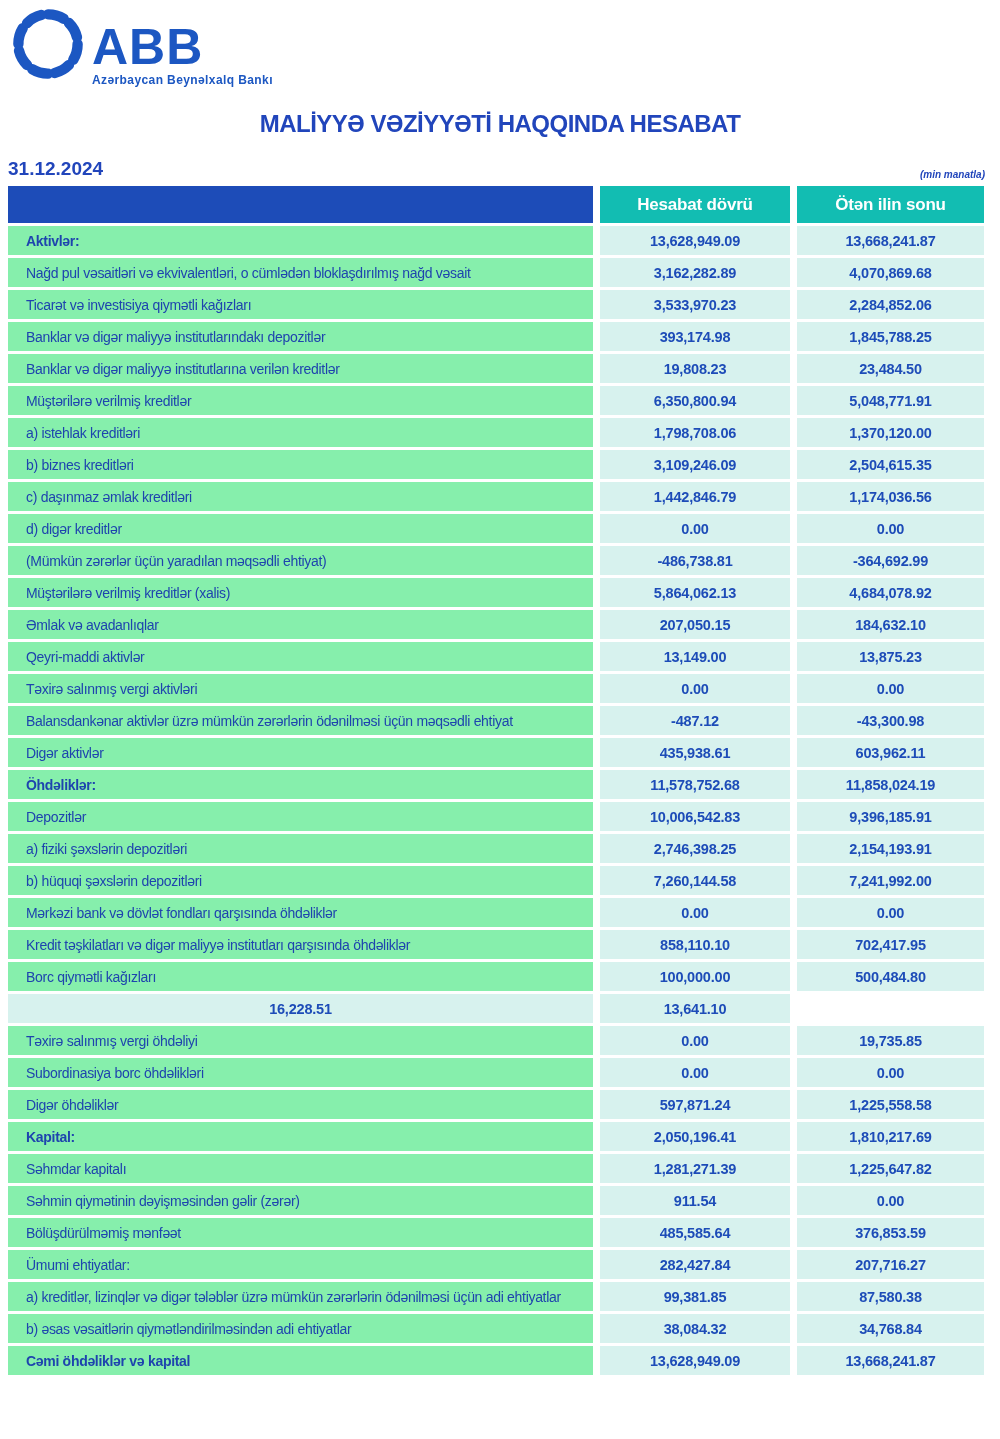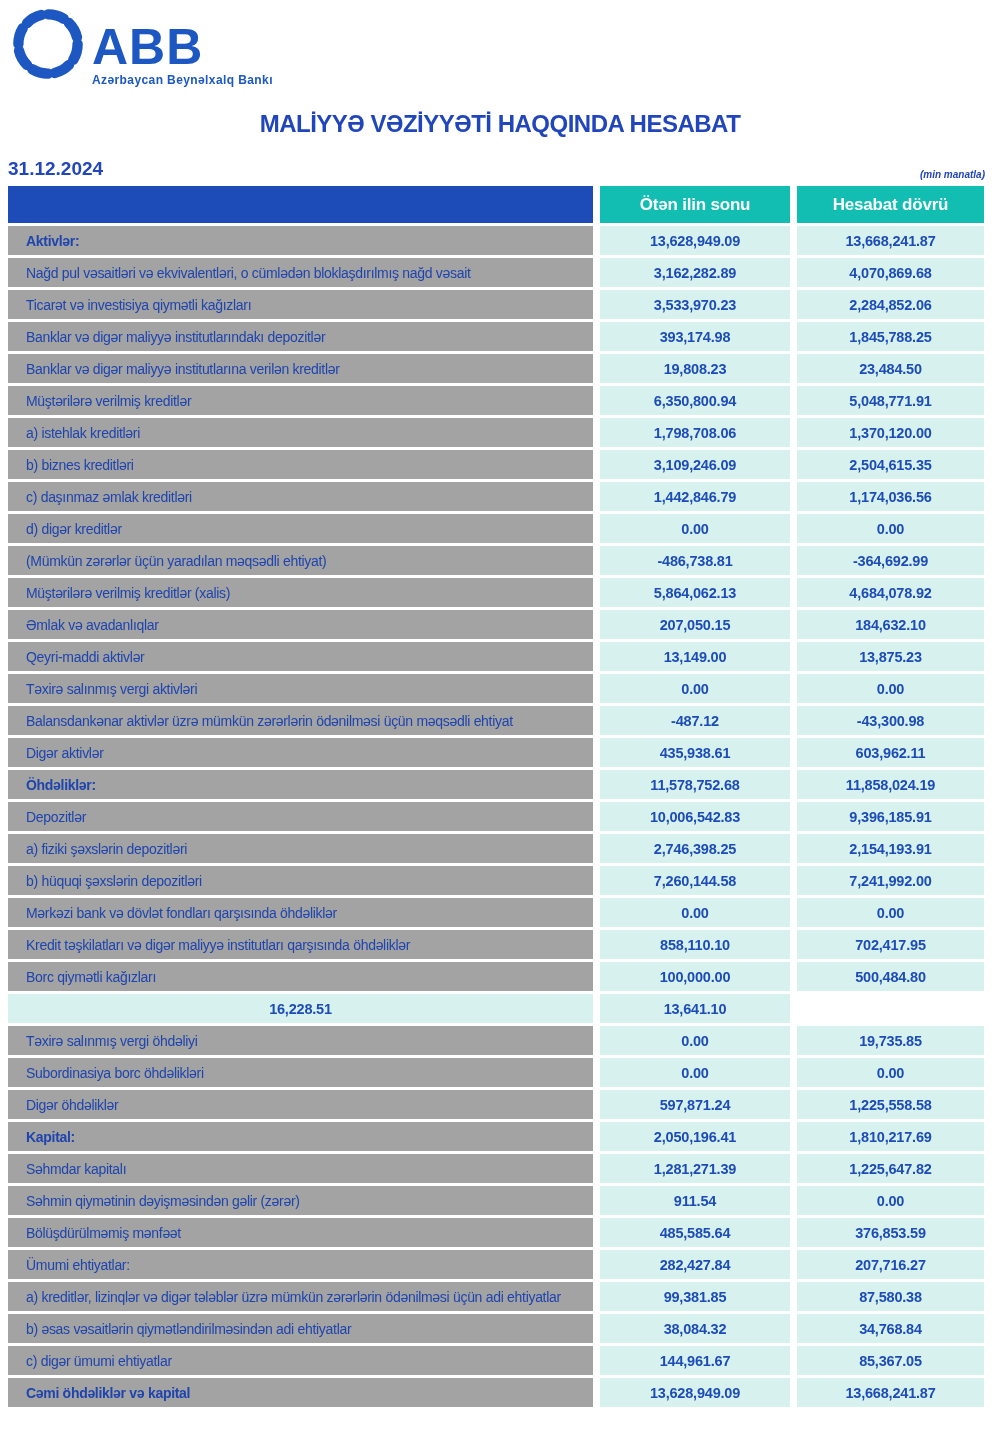--- a/index.html
+++ b/index.html
@@ -32,21 +32,21 @@
     margin-bottom:3px;
   }
   .hdr{height:37px;}
   .hdr .h-blank{background:#1d4cb8;}
   .hdr .h-col{
     background:#12bdb2;color:#ffffff;font-size:17px;font-weight:700;
     display:flex;align-items:center;justify-content:center;letter-spacing:-0.2px;
   }
   .row{height:29px;}
   .c-label{
-    background:#a3a3a3;color:#1e44ae;font-size:14px;letter-spacing:-0.3px;
+    background:#86efac;color:#1e44ae;font-size:14px;letter-spacing:-0.3px;
     display:flex;align-items:center;padding-left:18px;font-weight:500;
   }
   .c-val{
     background:#d7f2ee;color:#1d4cb8;font-size:14.5px;font-weight:700;
     display:flex;align-items:center;justify-content:center;letter-spacing:-0.2px;
   }
   .row.bold .c-label{font-weight:800;}
 </style>
 </head>
 <body>
@@ -73,22 +73,22 @@
 <div class="page-title">MALİYYƏ VƏZİYYƏTİ HAQQINDA HESABAT</div>
 
 <div class="meta-row">
   <div class="report-date">31.12.2024</div>
   <div class="unit-note">(min manatla)</div>
 </div>
 
 <div class="fin-table">
   <div class="hdr">
     <div class="h-blank"></div>
+    <div class="h-col">Hesabat dövrü</div>
     <div class="h-col">Ötən ilin sonu</div>
-    <div class="h-col">Hesabat dövrü</div>
   </div>
   <div>
   <div class="row bold">
     <div class="c-label">Aktivlər:</div>
     <div class="c-val c-cur">13,628,949.09</div>
     <div class="c-val c-prev">13,668,241.87</div>
   </div>
 
   <div class="row">
     <div class="c-label">Nağd pul vəsaitləri və  ekvivalentləri, o cümlədən bloklaşdırılmış nağd vəsait</div>
@@ -286,25 +286,20 @@
     <div class="c-val c-cur">99,381.85</div>
     <div class="c-val c-prev">87,580.38</div>
   </div>
 
   <div class="row">
     <div class="c-label">b) əsas vəsaitlərin qiymətləndirilməsindən adi ehtiyatlar</div>
     <div class="c-val c-cur">38,084.32</div>
     <div class="c-val c-prev">34,768.84</div>
   </div>
 
-  <div class="row">
-    <div class="c-label">c) digər ümumi ehtiyatlar</div>
-    <div class="c-val c-cur">144,961.67</div>
-    <div class="c-val c-prev">85,367.05</div>
-  </div>
 
   <div class="row bold">
     <div class="c-label">Cəmi öhdəliklər və kapital</div>
     <div class="c-val c-cur">13,628,949.09</div>
     <div class="c-val c-prev">13,668,241.87</div>
   </div>
 </div>
 </div>
 
 </body></html>

